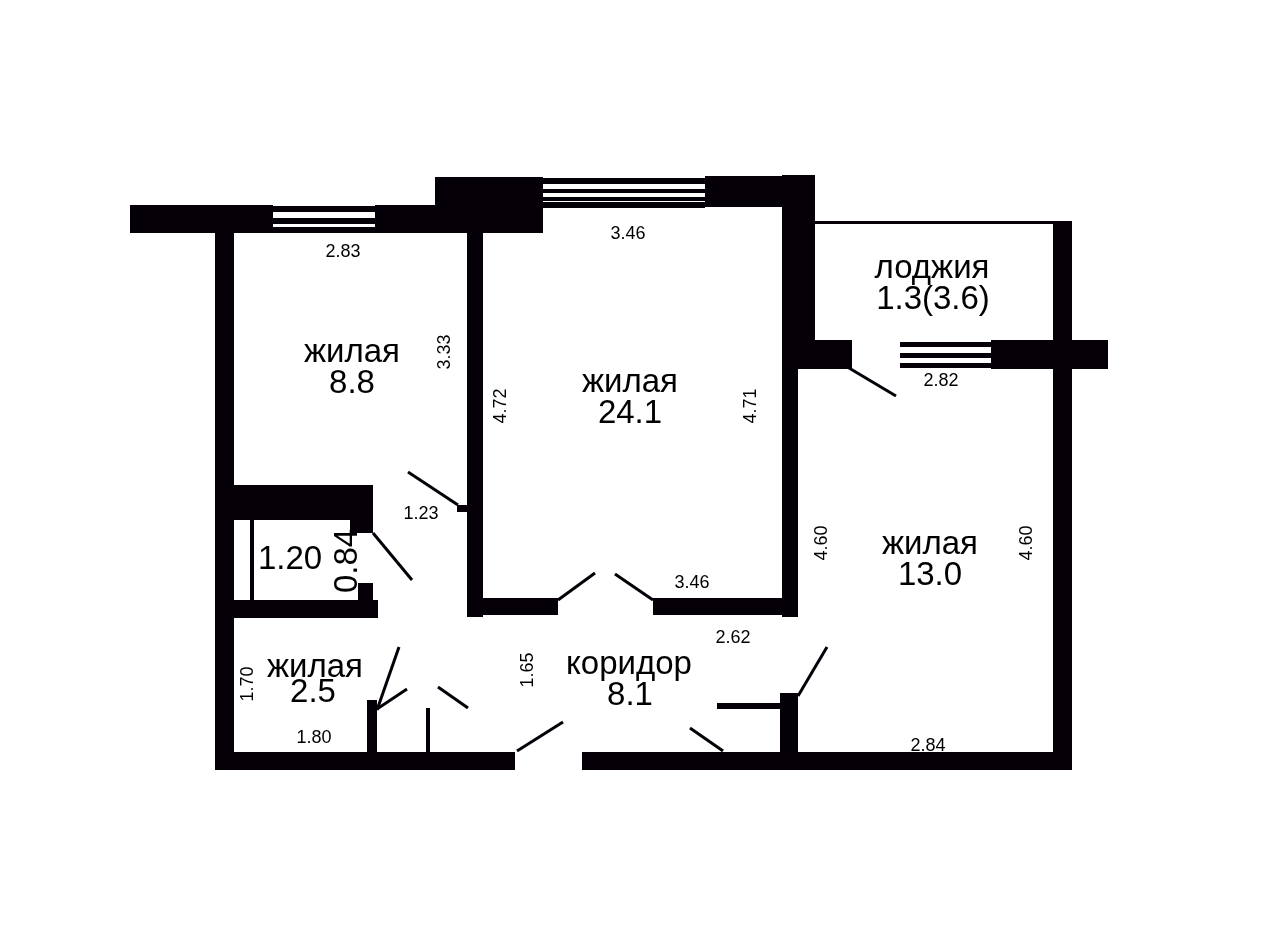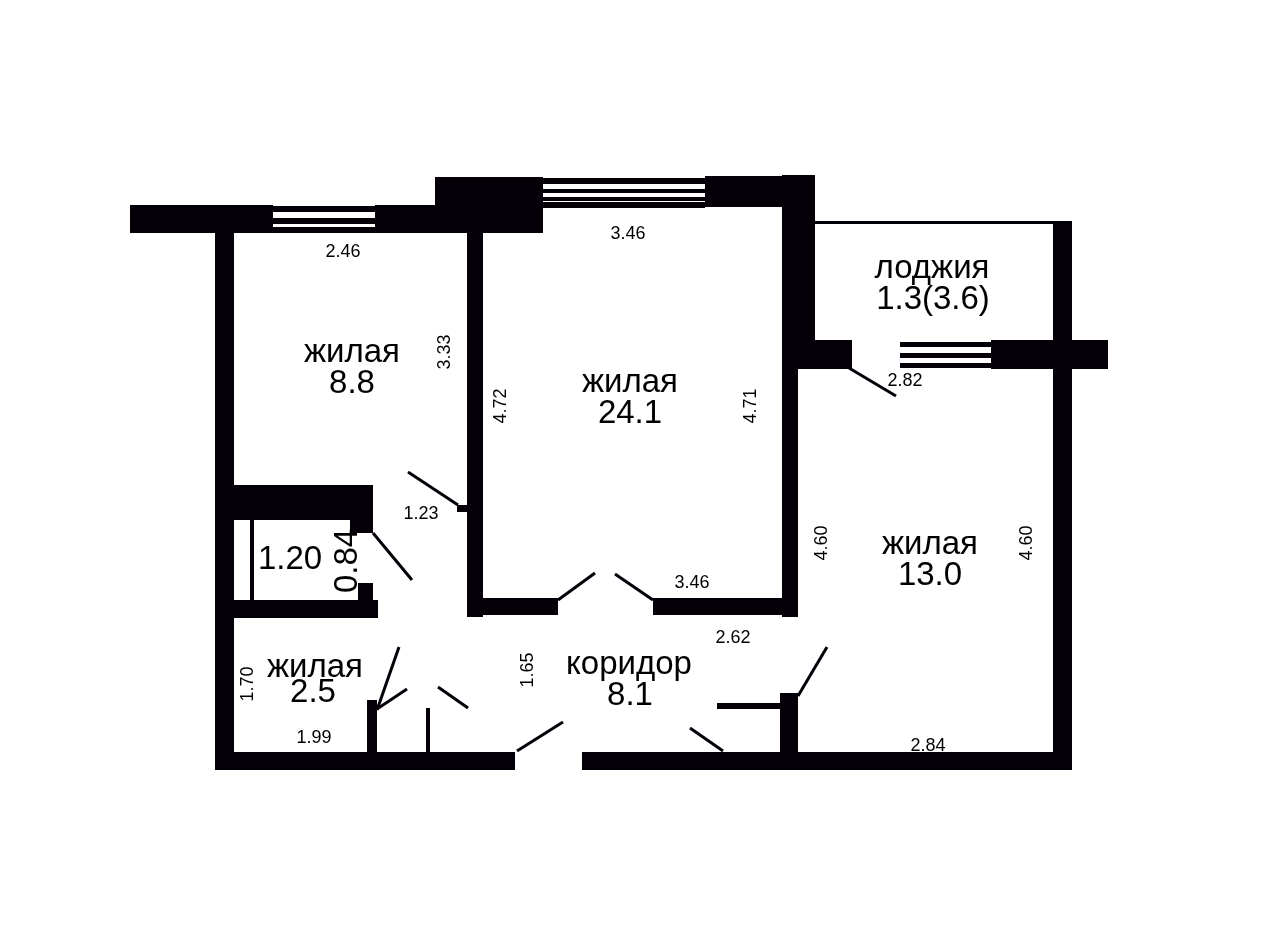--- a/index.html
+++ b/index.html
@@ -106,35 +106,35 @@
 
   <span class="lbl big" style="left:315px;top:665px">жилая</span>
   <span class="lbl big" style="left:313px;top:690px">2.5</span>
 
   <span class="lbl big" style="left:629px;top:662px">коридор</span>
   <span class="lbl big" style="left:630px;top:693px">8.1</span>
 
   <span class="lbl big" style="left:290px;top:557px">1.20</span>
   <span class="lbl big vert" style="left:345px;top:561px">0.84</span>
 
-  <span class="lbl small" style="left:343px;top:251px">2.46</span>
+  <span class="lbl small" style="left:343px;top:251px">2.83</span>
   <span class="lbl small vert" style="left:444px;top:352px">3.33</span>
 
   <span class="lbl small" style="left:628px;top:233px">3.46</span>
   <span class="lbl small vert" style="left:500px;top:406px">4.72</span>
   <span class="lbl small vert" style="left:750px;top:406px">4.71</span>
   <span class="lbl small" style="left:692px;top:582px">3.46</span>
 
-  <span class="lbl small" style="left:905px;top:380px">2.82</span>
+  <span class="lbl small" style="left:941px;top:380px">2.82</span>
 
   <span class="lbl small vert" style="left:821px;top:543px">4.60</span>
   <span class="lbl small vert" style="left:1026px;top:543px">4.60</span>
   <span class="lbl small" style="left:928px;top:745px">2.84</span>
 
   <span class="lbl small" style="left:421px;top:513px">1.23</span>
 
   <span class="lbl small vert" style="left:247px;top:684px">1.70</span>
-  <span class="lbl small" style="left:314px;top:737px">1.99</span>
+  <span class="lbl small" style="left:314px;top:737px">1.80</span>
 
   <span class="lbl small vert" style="left:527px;top:670px">1.65</span>
   <span class="lbl small" style="left:733px;top:637px">2.62</span>
 
 </div>
 
 </body></html>

